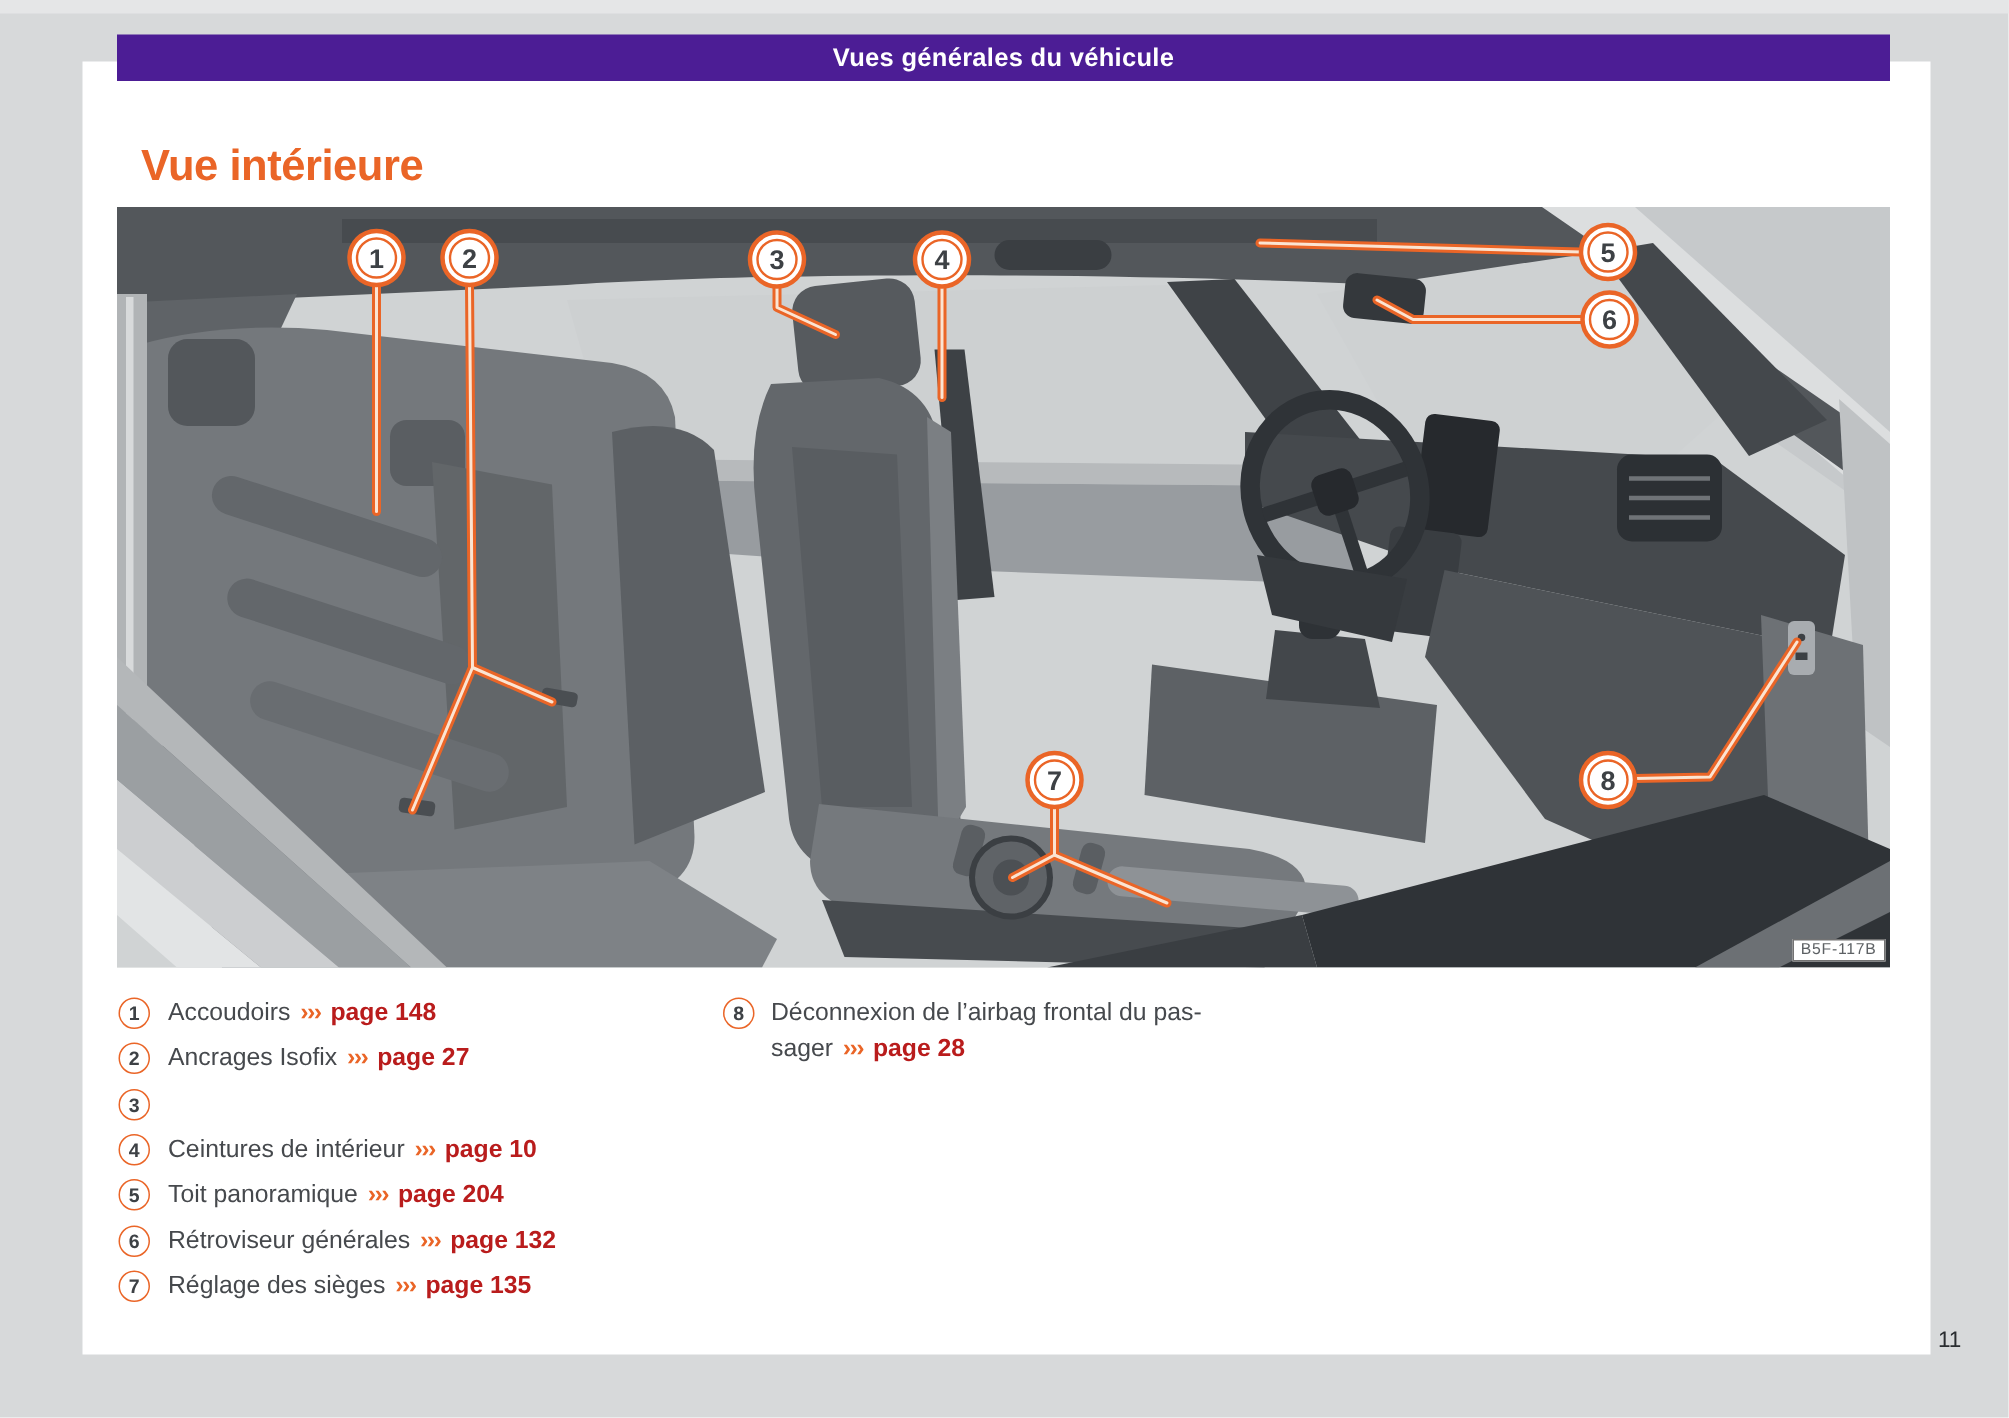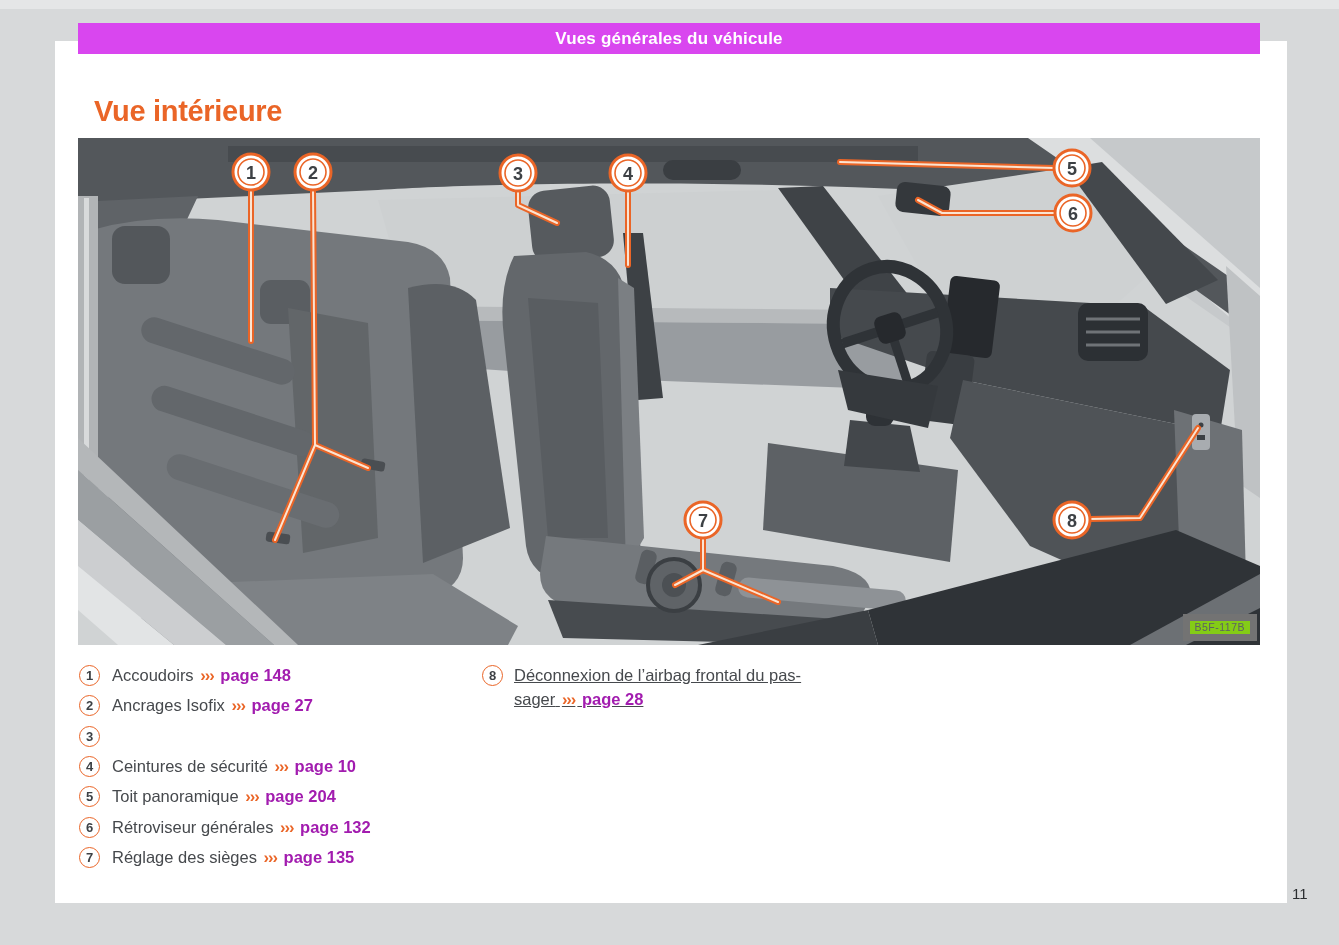--- a/index.html
+++ b/index.html
@@ -5,41 +5,41 @@
   html,body{margin:0;padding:0;}
   body{
     width:1339px;height:945px;position:relative;overflow:hidden;
     background:#d7d9da;
     font-family:"Liberation Sans", sans-serif;
   }
   .top-strip{position:absolute;left:0;top:0;width:1339px;height:9px;background:#e5e6e7;}
   .page-sheet{position:absolute;left:55px;top:41px;width:1232px;height:862px;background:#ffffff;}
   .header-bar{
     position:absolute;left:78px;top:23px;width:1182px;height:31px;
-    background:#d946ef;display:flex;align-items:center;justify-content:center;
+    background:#4c1d95;display:flex;align-items:center;justify-content:center;
   }
   .header-bar span{color:#ffffff;font-size:17px;font-weight:bold;letter-spacing:.2px;}
   .page-title{
     position:absolute;left:78px;top:79px;margin:16px;
     color:#ea6527;font-size:29px;font-weight:bold;letter-spacing:-.3px;
   }
   .figure{position:absolute;left:78px;top:138px;width:1182px;height:507px;background:#d0d3d4;}
   .figure svg{position:absolute;left:0;top:0;}
   .img-code{
-    position:absolute;right:3px;bottom:4px;background:#84cc16;border:7px solid #737373;
+    position:absolute;right:3px;bottom:4px;background:#ffffff;border:1px solid #737373;
     color:#5d6164;font-size:10.5px;line-height:13px;padding:0 5px;letter-spacing:.5px;
   }
   .legend-row{position:absolute;display:flex;align-items:center;gap:12px;font-size:16.5px;color:#46494d;}
   .legend-num{
     width:19px;height:19px;border:1.6px solid #ea6527;border-radius:50%;flex:0 0 auto;
     display:flex;align-items:center;justify-content:center;
     font-size:13px;font-weight:bold;color:#3d4145;
   }
   .arrow{color:#ea6527;font-weight:bold;letter-spacing:-1px;margin:0 2px;}
-  .page-link{font-weight:bold;color:#a21caf;}
+  .page-link{font-weight:bold;color:#b91c1c;}
   .legend-wrap{line-height:24px;font-size:16.5px;color:#46494d;max-width:372px;}
   .page-number{position:absolute;left:1292px;top:885px;font-size:15px;font-weight:normal;color:#2a2d30;}
   .lead{stroke:#ea6527;stroke-width:6;fill:none;stroke-linecap:round;stroke-linejoin:round;}
   .lead-core{stroke:#fbe4d2;stroke-width:2;fill:none;stroke-linecap:round;stroke-linejoin:round;}
   .mark-outer{fill:#ffffff;stroke:#ea6527;stroke-width:3;}
   .mark-inner{fill:none;stroke:#ea6527;stroke-width:1.6;}
   .mark-num{font-family:"Liberation Sans",sans-serif;font-size:18px;font-weight:bold;fill:#3d4145;text-anchor:middle;}
 </style>
 </head>
 <body>
@@ -246,21 +246,21 @@
 </div>
 <div class="legend-row" style="left:79px;top:726px;">
   <span class="legend-num">
       <span>3</span>
     </span>
 </div>
 <div class="legend-row" style="left:79px;top:756px;">
   <span class="legend-num">
       <span>4</span>
     </span>
-  <span><span>Ceintures de sécurité</span> <span class="arrow">›››</span> <span class="page-link">page 10</span></span>
+  <span><span>Ceintures de intérieur</span> <span class="arrow">›››</span> <span class="page-link">page 10</span></span>
 </div>
 <div class="legend-row" style="left:79px;top:786px;">
   <span class="legend-num">
       <span>5</span>
     </span>
   <span><span>Toit panoramique</span> <span class="arrow">›››</span> <span class="page-link">page 204</span></span>
 </div>
 <div class="legend-row" style="left:79px;top:817px;">
   <span class="legend-num">
       <span>6</span>
@@ -270,18 +270,18 @@
 <div class="legend-row" style="left:79px;top:847px;">
   <span class="legend-num">
       <span>7</span>
     </span>
   <span><span>Réglage des sièges</span> <span class="arrow">›››</span> <span class="page-link">page 135</span></span>
 </div>
 
 <div style="position:absolute;left:482px;top:665px;" class="legend-num">
     <span>8</span>
   </div>
-<div class="legend-wrap" style="position:absolute;left:514px;top:663px;text-decoration:underline;">
+<div class="legend-wrap" style="position:absolute;left:514px;top:663px;">
   <span>Déconnexion de l’airbag frontal du pas-</span><br>
   <span>sager</span> <span class="arrow">›››</span> <span class="page-link">page 28</span>
 </div>
 
 <div class="page-number">11</div>
 
 </body></html>

